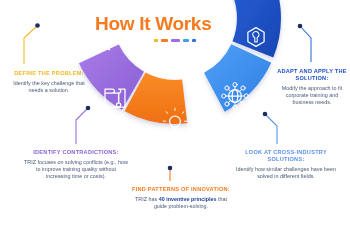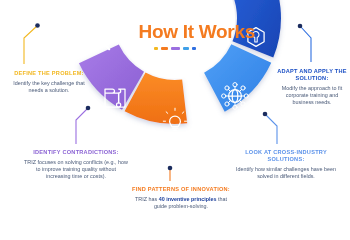--- a/index.html
+++ b/index.html
@@ -143,21 +143,21 @@
       <g transform="translate(206,37)">
         <path d="M 0,-9.4 L 8.1,-4.7 V 4.7 L 0,9.4 L -8.1,4.7 V -4.7 Z"></path>
         <path d="M 2.2,-4.4 a 3.1,3.1 0 1 0 -3.4,4.9 L -1.2,4.9 h 2.4 L 1.2,0.5
                  a 3.1,3.1 0 0 0 1,-4.9" stroke-width="1.05"></path>
       </g>
     </g>
 
     <circle cx="125" cy="18" r="60" fill="#ffffff"></circle>
   </svg>
 
-  <div style="position:absolute;left:95px;top:22px;width:160px;text-align:right;">
+  <div style="position:absolute;left:95px;top:14px;width:160px;text-align:left;">
     <div style="font-size:19px;font-weight:bold;color:#f47b20;letter-spacing:-0.3px;line-height:20px;">How It Works</div>
     <div style="margin-top:5px;display:flex;justify-content:center;align-items:center;gap:3px;">
       <span style="display:inline-block;width:4px;height:3px;border-radius:1px;background:#f2b822;"></span>
       <span style="display:inline-block;width:7px;height:3px;border-radius:1px;background:#f47b20;"></span>
       <span style="display:inline-block;width:9px;height:3px;border-radius:1px;background:#9b6fe0;"></span>
       <span style="display:inline-block;width:6px;height:3px;border-radius:1px;background:#3fa0e8;"></span>
       <span style="display:inline-block;width:4px;height:3px;border-radius:1px;background:#2f6fe0;"></span>
     </div>
   </div>
 

